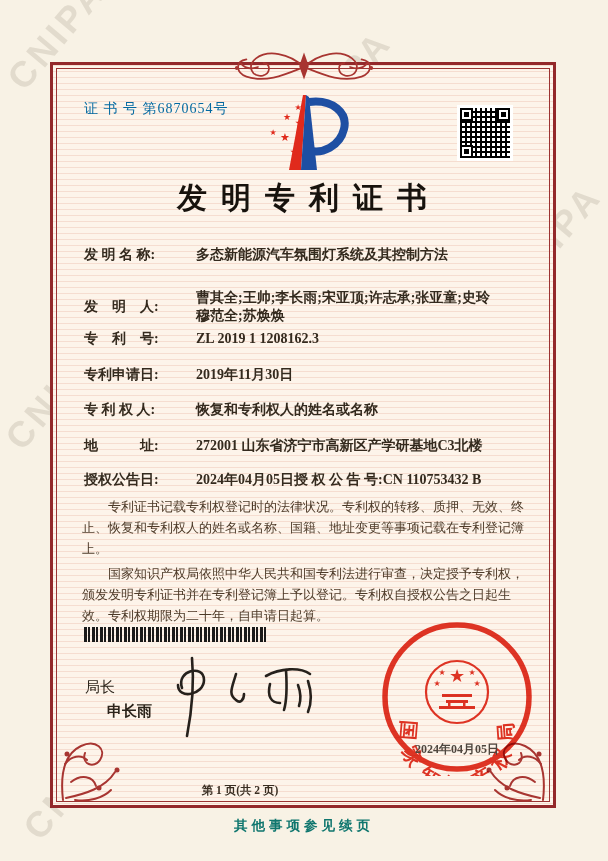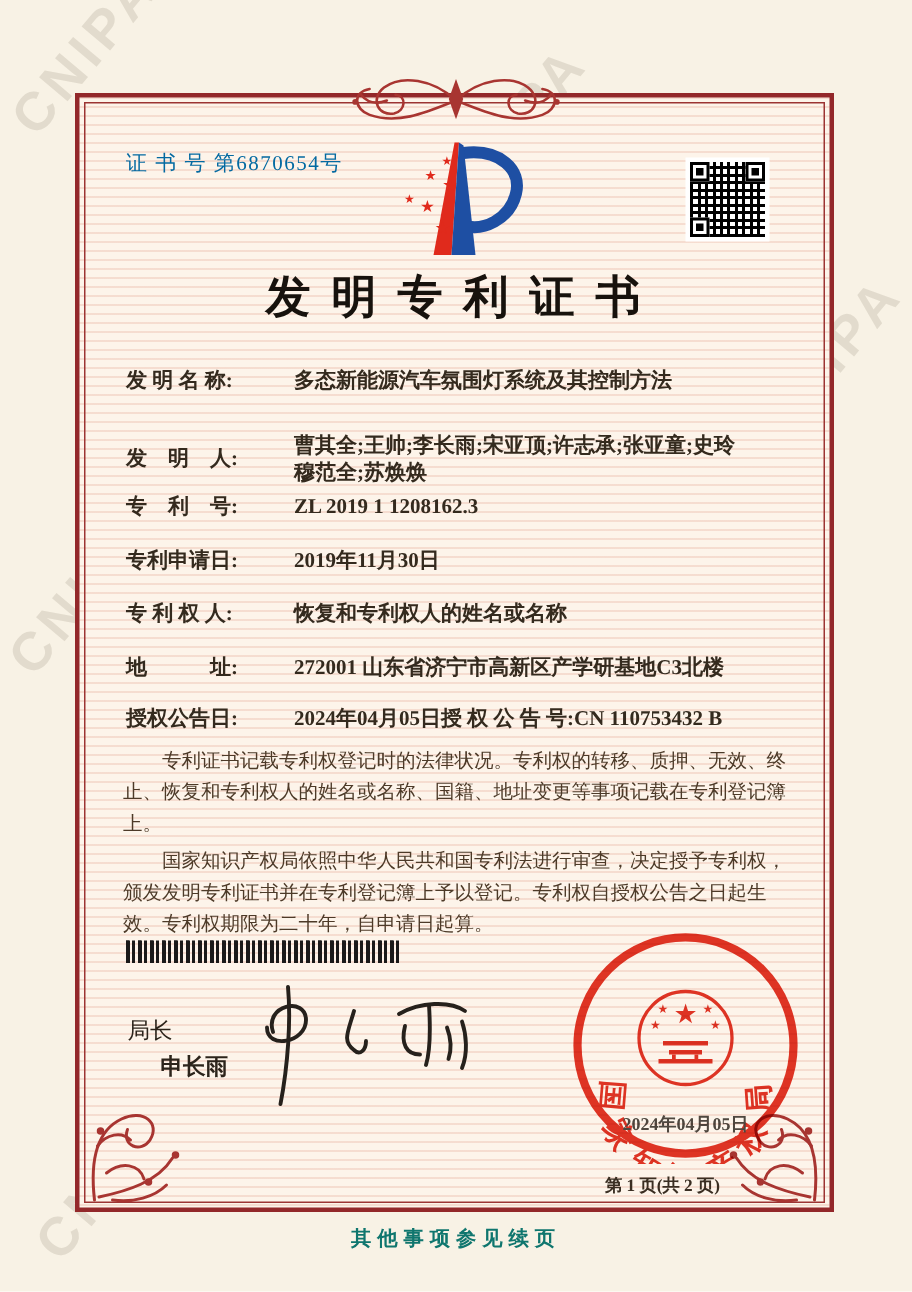--- a/index.html
+++ b/index.html
@@ -58,21 +58,21 @@
   .sig-name{position:absolute;left:85px;top:702px;font-size:15px;font-weight:bold;color:#2c241b;
             font-family:Liberation Serif, serif;margin-left:22px;}
   .sig-svg{position:absolute;left:148px;top:648px;width:190px;height:100px;}
 
   .seal{position:absolute;left:378px;top:618px;width:158px;height:158px;mix-blend-mode:multiply;opacity:.95;}
 
   .flourish-top{position:absolute;left:208px;top:44px;width:192px;height:46px;}
   .flourish-bl{position:absolute;left:55px;top:712px;width:90px;height:92px;}
   .flourish-br{position:absolute;left:461px;top:712px;width:90px;height:92px;transform:scaleX(-1);}
 
-  .page-num{position:absolute;left:0;top:783px;width:480px;text-align:right;font-size:11.5px;
+  .page-num{position:absolute;left:0;top:783px;width:480px;text-align:center;font-size:11.5px;
             font-weight:600;color:#3a2e22;}
   .note{position:absolute;left:0;top:817px;width:608px;text-align:center;font-size:13.5px;
         letter-spacing:4px;color:#0f766e;font-weight:bold;}
 </style>
 </head>
 <body>
 
 <div class="page">
 
   <div class="wm" style="left:-8px;top:14px">CNIPA</div>

